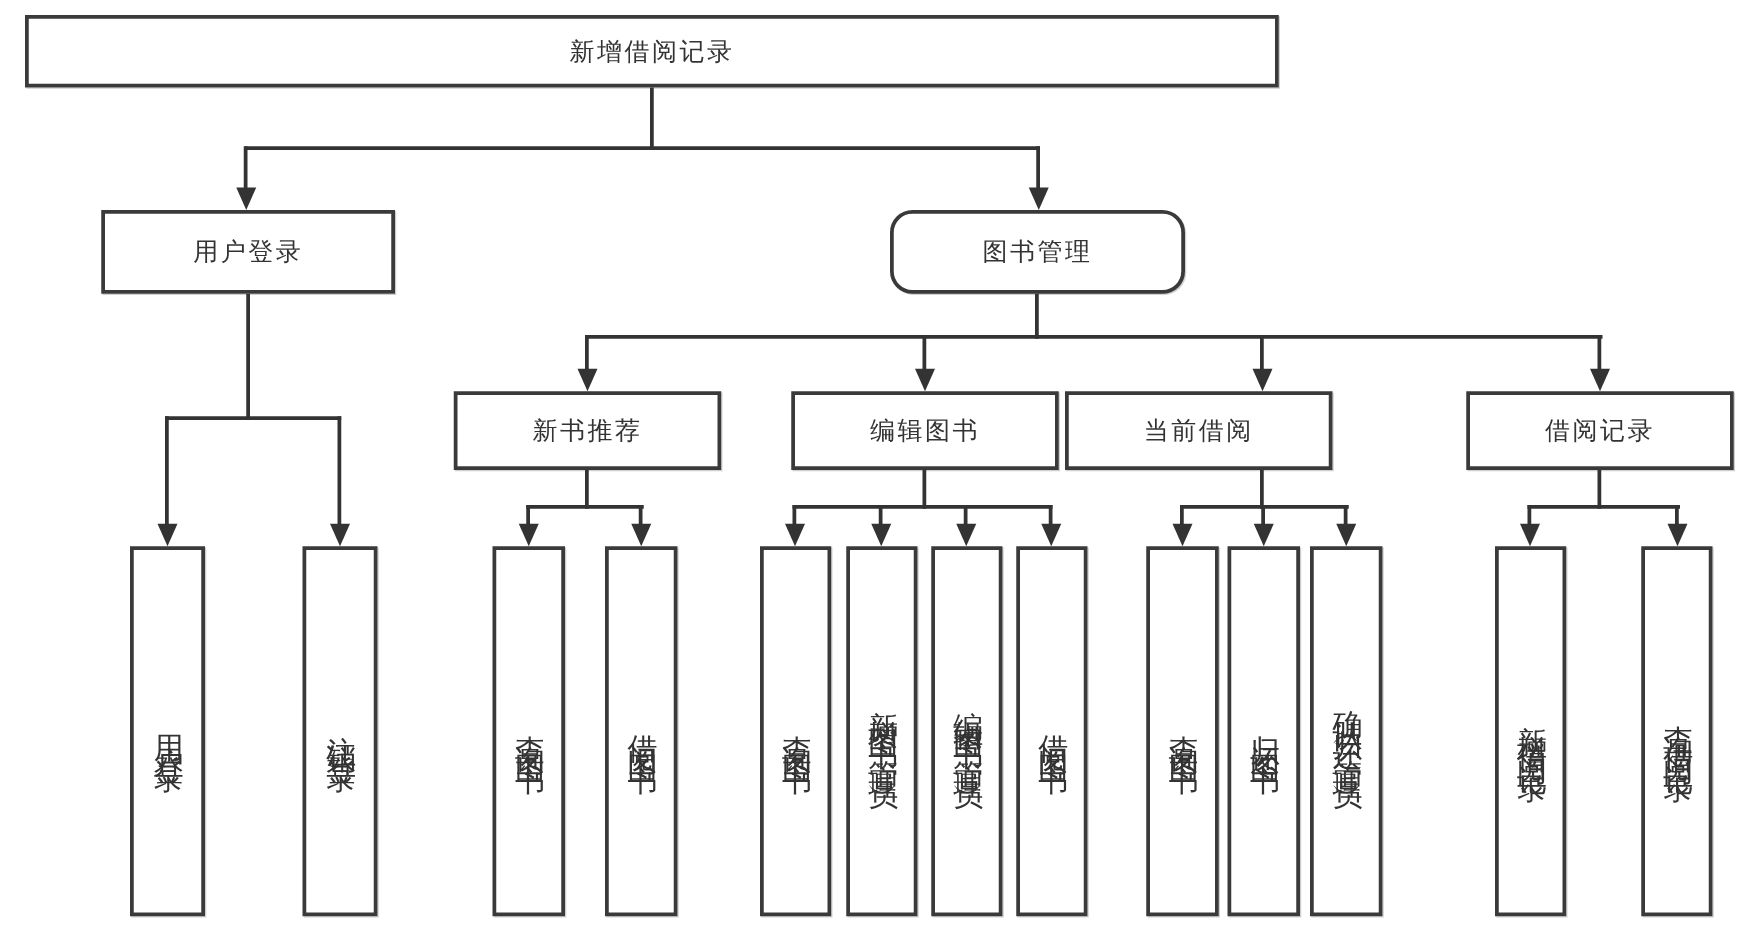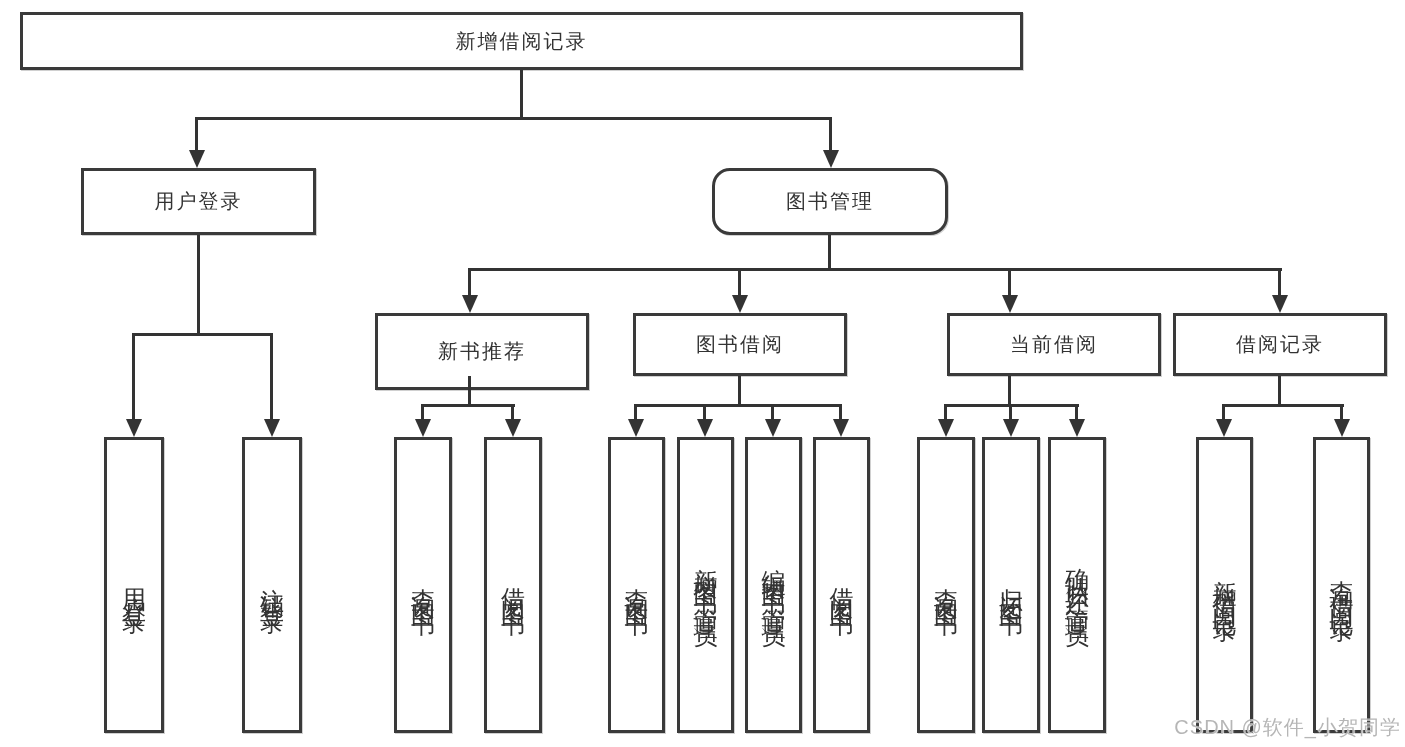--- a/index.html
+++ b/index.html
@@ -94,23 +94,23 @@
   <div class="hl" style="left:468px; top:268px; width:814px;"></div>
   <div class="vl" style="left:468px; top:268px; height:28px;"></div>
   <div class="arr" style="left:462px; top:295px;"></div>
   <div class="vl" style="left:738px; top:268px; height:28px;"></div>
   <div class="arr" style="left:732px; top:295px;"></div>
   <div class="vl" style="left:1008px; top:268px; height:28px;"></div>
   <div class="arr" style="left:1002px; top:295px;"></div>
   <div class="vl" style="left:1278px; top:268px; height:28px;"></div>
   <div class="arr" style="left:1272px; top:295px;"></div>
 
-  <div class="node node-h" style="left:375px; top:313px; width:214px; height:77px;">新书推荐</div>
-  <div class="node node-h" style="left:633px; top:313px; width:214px; height:63px;">图书借阅</div>
-  <div class="node node-h" style="left:947px; top:313px; width:214px; height:63px;">当前借阅</div>
+  <div class="node node-h" style="left:363px; top:313px; width:214px; height:63px;">新书推荐</div>
+  <div class="node node-h" style="left:633px; top:313px; width:214px; height:63px;">编辑图书</div>
+  <div class="node node-h" style="left:852px; top:313px; width:214px; height:63px;">当前借阅</div>
   <div class="node node-h" style="left:1173px; top:313px; width:214px; height:63px;">借阅记录</div>
 
   <div class="vl" style="left:468px; top:376px; height:31px;"></div>
   <div class="hl" style="left:421px; top:404px; width:94px;"></div>
   <div class="vl" style="left:421px; top:404px; height:17px;"></div>
   <div class="arr" style="left:415px; top:419px;"></div>
   <div class="vl" style="left:511px; top:404px; height:17px;"></div>
   <div class="arr" style="left:505px; top:419px;"></div>
 
   <div class="vl" style="left:738px; top:376px; height:31px;"></div>
@@ -151,15 +151,14 @@
   <div class="node leaf" style="left:745px; width:57px;">编辑图书（管理员）</div>
   <div class="node leaf" style="left:813px; width:57px;">借阅图书</div>
 
   <div class="node leaf" style="left:917px; width:58px;">查询图书</div>
   <div class="node leaf" style="left:982px; width:58px;">归还图书</div>
   <div class="node leaf" style="left:1048px; width:58px;">确认归还（管理员）</div>
 
   <div class="node leaf" style="left:1196px; width:57px;">新增借阅记录</div>
   <div class="node leaf" style="left:1313px; width:57px;">查询借阅记录</div>
 
-  <div class="watermark">CSDN @软件_小贺同学</div>
 
 </div>
 
 </body></html>

